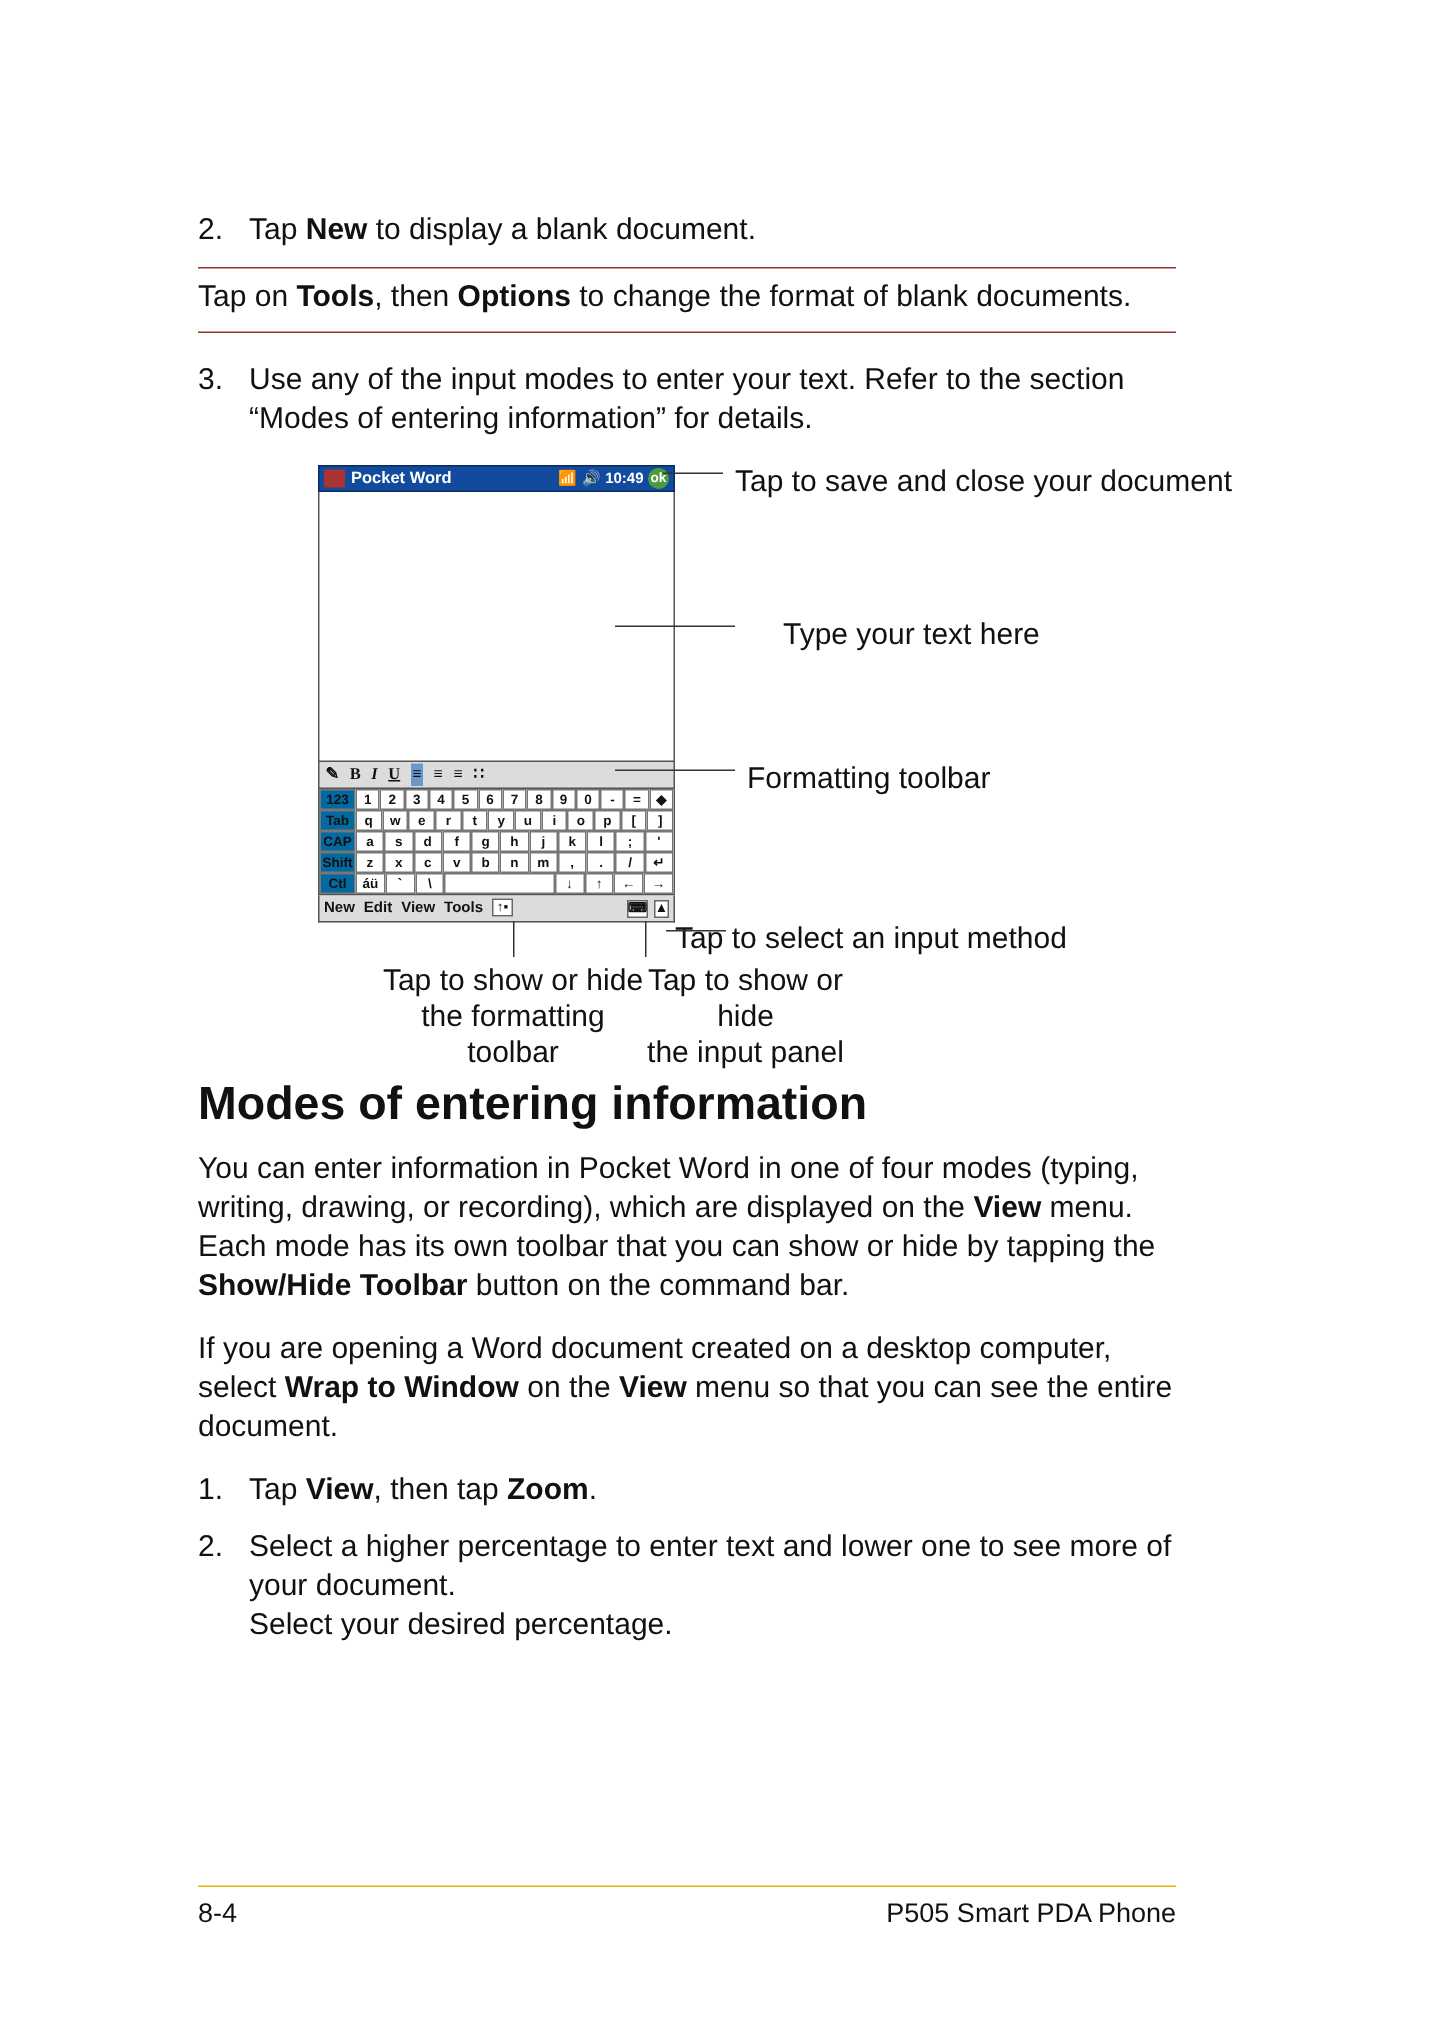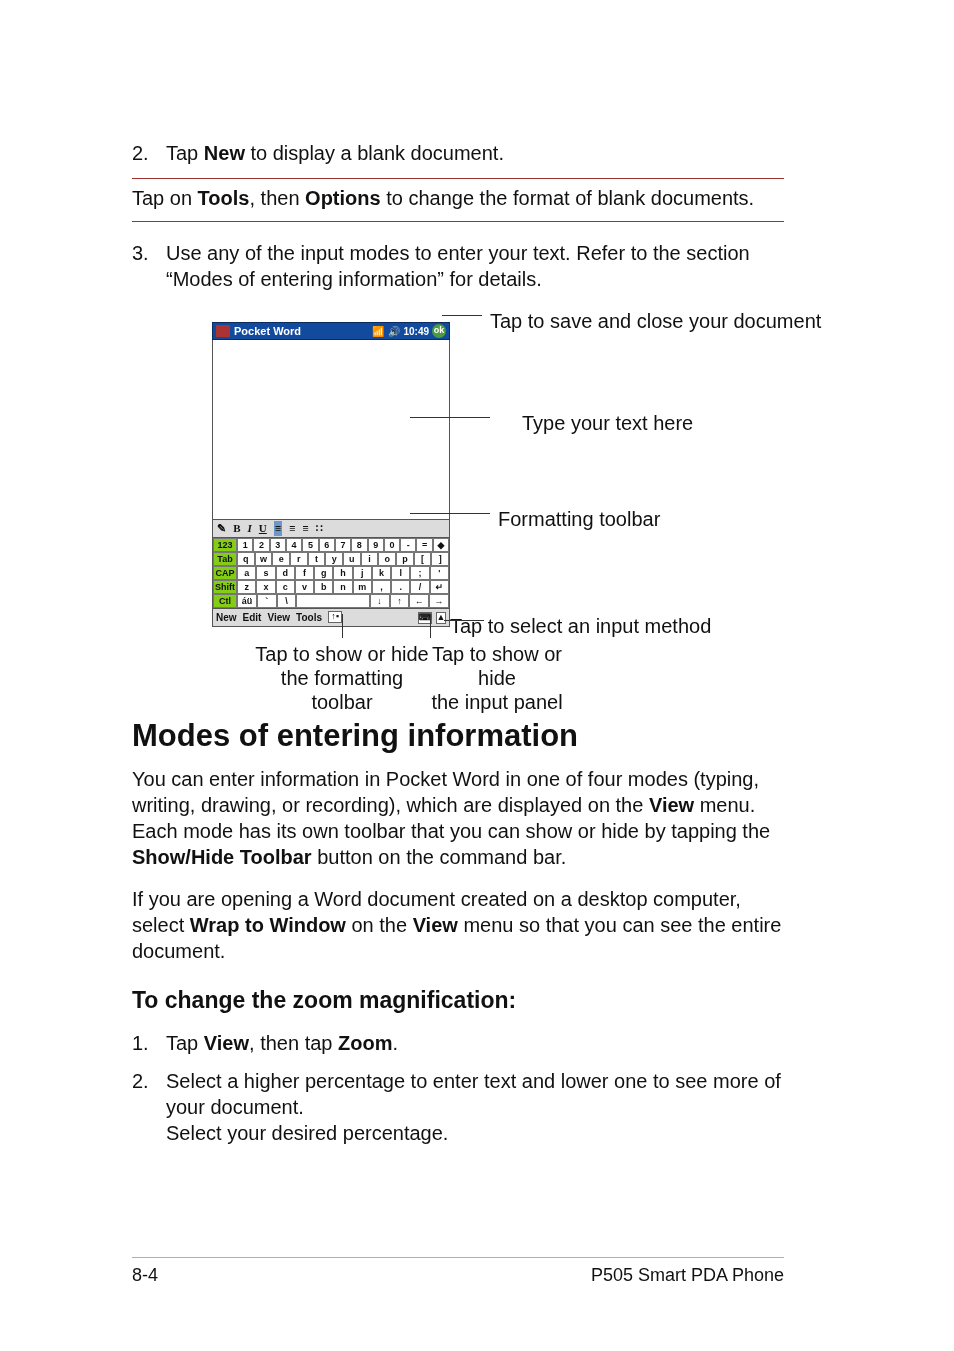--- a/index.html
+++ b/index.html
@@ -35,21 +35,21 @@
   .note-text { flex: 1; }
   .figure {
     position: relative;
     margin: 14px 0 30px 80px;
     width: 540px;
     height: 380px;
     font-size: 15px;
   }
   .device {
     position: absolute;
-    top: 16px; left: 0;
+    top: 4px; left: 0;
     width: 238px;
     background: #fff;
   }
   .titlebar {
     height: 18px;
     background: #124a9e;
     color: #fff;
     font-size: 11px;
     font-weight: 700;
     display: flex;
@@ -98,21 +98,21 @@
     flex: 1;
     border: 1px solid #777;
     background: #fff;
     text-align: center;
     font-size: 9px;
     font-weight: 700;
     height: 14px;
     line-height: 13px;
     min-width: 0;
   }
-  .key.mod { background:#84cc16; flex: 0 0 24px; }
+  .key.mod { background:#0369a1; flex: 0 0 24px; }
   .bottombar {
     height: 18px;
     border: 1px solid #555;
     border-top: none;
     background: #dcdcdc;
     display:flex; align-items:center;
     font-size: 10px; font-weight:700;
     padding: 0 3px;
     justify-content: space-between;
   }
@@ -320,21 +320,20 @@
   <h1 class="section-title">Modes of entering information</h1>
 
   <p class="para">
     <span>You can enter information in Pocket Word in one of four modes (typing, writing, drawing, or recording), which are displayed on the </span><span class="b">View</span><span> menu. Each mode has its own toolbar that you can show or hide by tapping the </span><span class="b">Show/Hide Toolbar</span><span> button on the command bar.</span>
   </p>
 
   <p class="para">
     <span>If you are opening a Word document created on a desktop computer, select </span><span class="b">Wrap to Window</span><span> on the </span><span class="b">View</span><span> menu so that you can see the entire document.</span>
   </p>
 
-  <h2 class="sub-title">To change the zoom magnification:</h2>
 
   <div class="step">
     <div class="step-num">1.</div>
     <div class="step-body">
       <span>Tap </span><span class="b">View</span><span>, then tap </span><span class="b">Zoom</span><span>.</span>
     </div>
   </div>
 
   <div class="step">
     <div class="step-num">2.</div>

